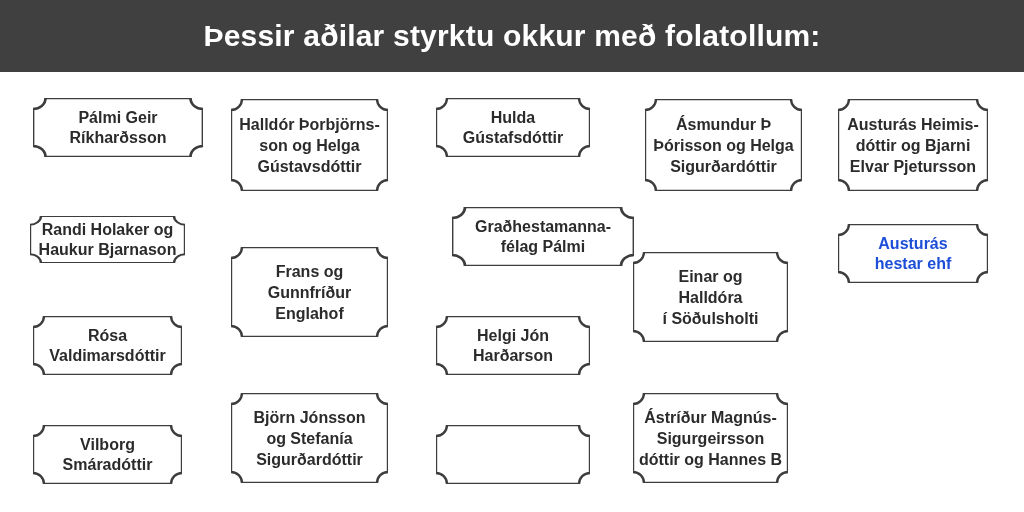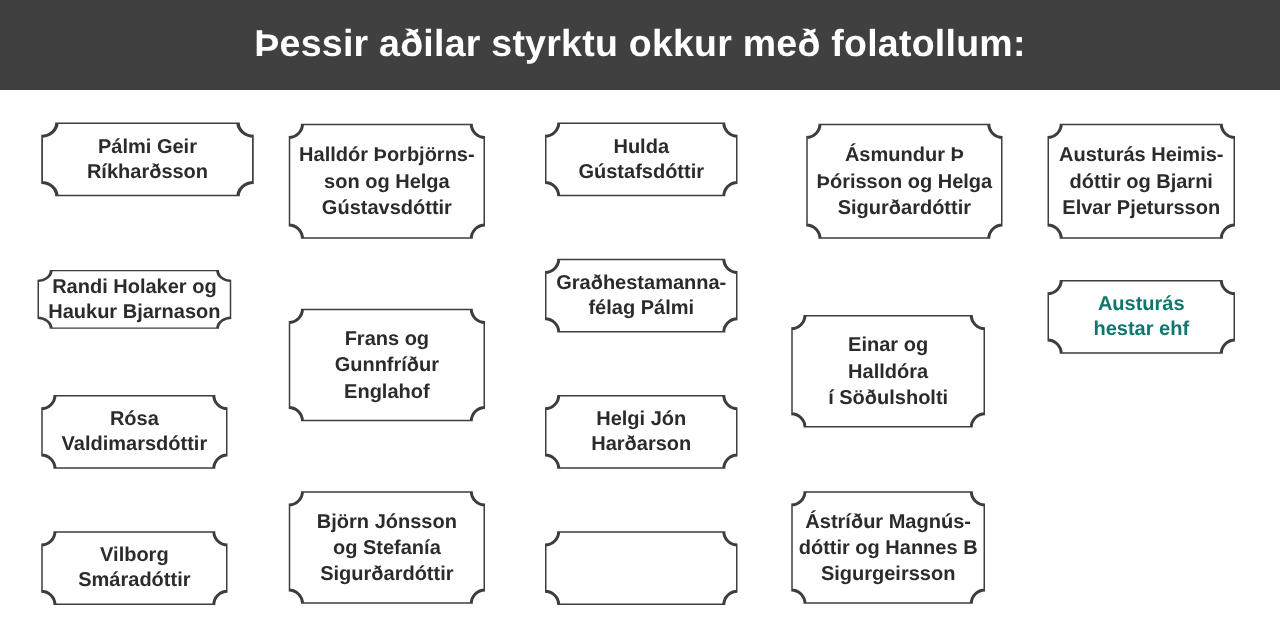--- a/index.html
+++ b/index.html
@@ -117,34 +117,34 @@
       </div>
       <div class="plaque" style="left: 30px; top: 216px; width: 155px; height: 47px;">
         <svg class="plaque-frame" viewBox="0 0 155 59" preserveAspectRatio="none">
           <path d="M 11 0 H 144 A 11 11 0 0 0 155 11 V 48 A 11 11 0 0 0 144 59 H 11 A 11 11 0 0 0 0 48 V 11 A 11 11 0 0 0 11 0 Z" fill="#ffffff" stroke="#3d3d3d" stroke-width="2.4"></path>
         </svg>
         <div class="plaque-text" style="color: rgb(43, 43, 43);">
           <span>Randi Holaker og</span>
           <span>Haukur Bjarnason</span>
         </div>
       </div>
-      <div class="plaque" style="left: 436px; top: 207px; width: 154px; height: 59px;">
+      <div class="plaque" style="left: 452px; top: 207px; width: 182px; height: 59px;">
         <svg class="plaque-frame" viewBox="0 0 154 59" preserveAspectRatio="none">
           <path d="M 11 0 H 143 A 11 11 0 0 0 154 11 V 48 A 11 11 0 0 0 143 59 H 11 A 11 11 0 0 0 0 48 V 11 A 11 11 0 0 0 11 0 Z" fill="#ffffff" stroke="#3d3d3d" stroke-width="2.4"></path>
         </svg>
         <div class="plaque-text" style="color: rgb(43, 43, 43);">
           <span>Graðhestamanna-</span>
           <span>félag Pálmi</span>
         </div>
       </div>
       <div class="plaque" style="left: 838px; top: 224px; width: 150px; height: 59px;">
         <svg class="plaque-frame" viewBox="0 0 150 59" preserveAspectRatio="none">
           <path d="M 11 0 H 139 A 11 11 0 0 0 150 11 V 48 A 11 11 0 0 0 139 59 H 11 A 11 11 0 0 0 0 48 V 11 A 11 11 0 0 0 11 0 Z" fill="#ffffff" stroke="#3d3d3d" stroke-width="2.4"></path>
         </svg>
-        <div class="plaque-text" style="color: #0f766e; text-align: center;">
+        <div class="plaque-text" style="color: #1d4ed8; text-align: center;">
           <span>Austurás</span>
           <span>hestar ehf</span>
         </div>
       </div>
       <div class="plaque" style="left: 231px; top: 247px; width: 157px; height: 90px;">
         <svg class="plaque-frame" viewBox="0 0 157 90" preserveAspectRatio="none">
           <path d="M 11 0 H 146 A 11 11 0 0 0 157 11 V 79 A 11 11 0 0 0 146 90 H 11 A 11 11 0 0 0 0 79 V 11 A 11 11 0 0 0 11 0 Z" fill="#ffffff" stroke="#3d3d3d" stroke-width="2.4"></path>
         </svg>
         <div class="plaque-text three-lines" style="color: rgb(43, 43, 43);">
           <span>Frans og</span>
@@ -203,18 +203,18 @@
         <svg class="plaque-frame" viewBox="0 0 154 59" preserveAspectRatio="none">
           <path d="M 11 0 H 143 A 11 11 0 0 0 154 11 V 48 A 11 11 0 0 0 143 59 H 11 A 11 11 0 0 0 0 48 V 11 A 11 11 0 0 0 11 0 Z" fill="#ffffff" stroke="#3d3d3d" stroke-width="2.4"></path>
         </svg>
       </div>
       <div class="plaque" style="left: 633px; top: 393px; width: 155px; height: 90px;">
         <svg class="plaque-frame" viewBox="0 0 155 90" preserveAspectRatio="none">
           <path d="M 11 0 H 144 A 11 11 0 0 0 155 11 V 79 A 11 11 0 0 0 144 90 H 11 A 11 11 0 0 0 0 79 V 11 A 11 11 0 0 0 11 0 Z" fill="#ffffff" stroke="#3d3d3d" stroke-width="2.4"></path>
         </svg>
         <div class="plaque-text three-lines" style="color: rgb(43, 43, 43);">
           <span>Ástríður Magnús-</span>
+          <span>Sigurgeirsson</span>
           <span>dóttir og Hannes B</span>
-          <span>Sigurgeirsson</span>
         </div>
       </div>
     </main>
 </div>
 
 </body></html>

